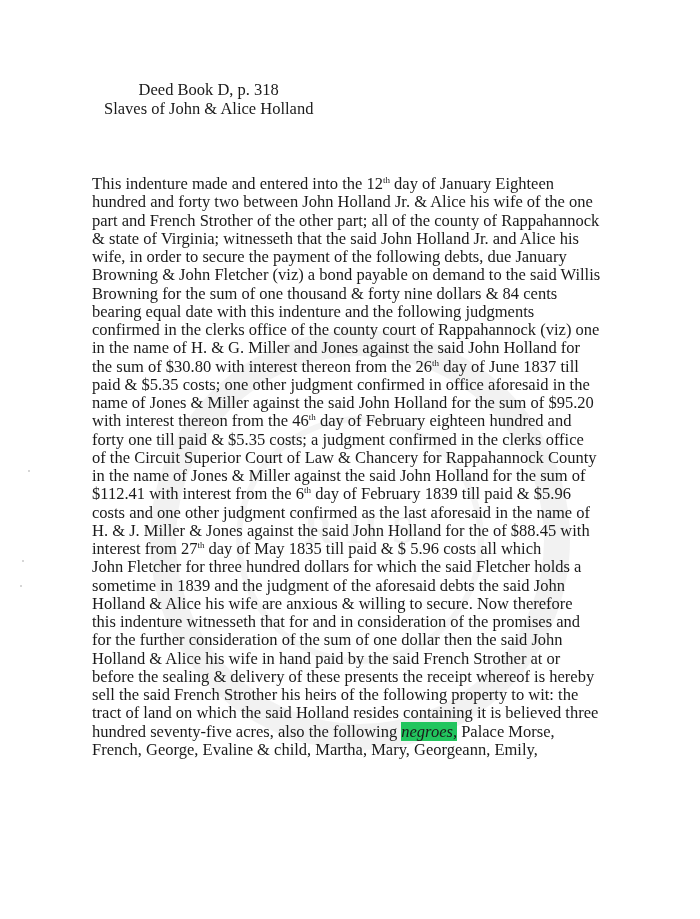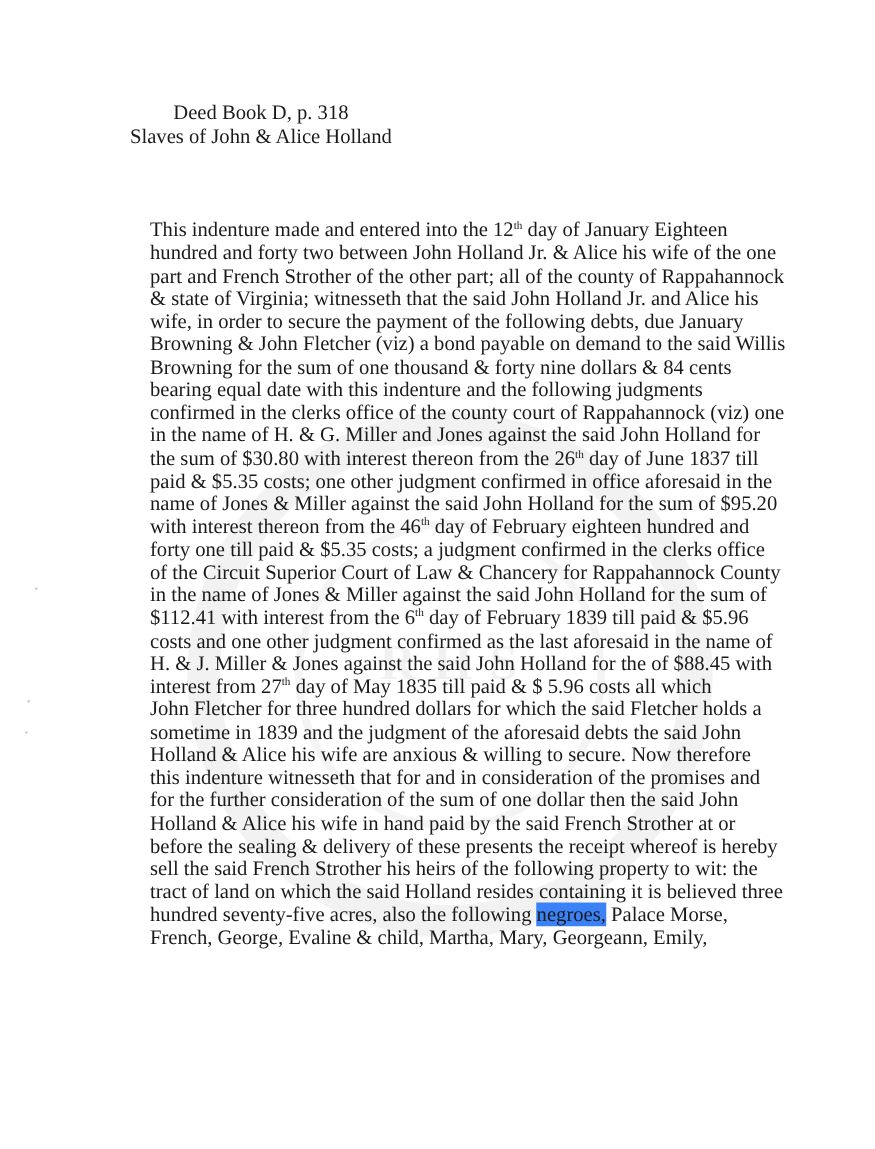--- a/index.html
+++ b/index.html
@@ -51,21 +51,21 @@
       position: absolute;
       left: 104px;
       top: 80px;
       font-size: 16.5px;
       line-height: 19px;
       text-align: center;
     }
     .header div { white-space: nowrap; }
     .body-text {
       position: absolute;
-      left: 120px;
+      left: 92px;
       top: 175px;
       width: 520px;
       font-size: 16.5px;
       line-height: 18.25px;
     }
     .line { white-space: nowrap; }
     sup {
       font-size: 9px;
       line-height: 0;
       vertical-align: 6px;
@@ -122,15 +122,15 @@
     <div class="line"><span>interest from 27</span><sup>th</sup><span> day of May 1835 till paid &amp; $ 5.96 costs all which</span></div>
     <div class="line"><span>John Fletcher for three hundred dollars for which the said Fletcher holds a</span></div>
     <div class="line"><span>sometime in 1839 and the judgment of the aforesaid debts the said John</span></div>
     <div class="line"><span>Holland &amp; Alice his wife are anxious &amp; willing to secure. Now therefore</span></div>
     <div class="line"><span>this indenture witnesseth that for and in consideration of the promises and</span></div>
     <div class="line"><span>for the further consideration of the sum of one dollar then the said John</span></div>
     <div class="line"><span>Holland &amp; Alice his wife in hand paid by the said French Strother at or</span></div>
     <div class="line"><span>before the sealing &amp; delivery of these presents the receipt whereof is hereby</span></div>
     <div class="line"><span>sell the said French Strother his heirs of the following property to wit: the</span></div>
     <div class="line"><span>tract of land on which the said Holland resides containing it is believed three</span></div>
-    <div class="line"><span>hundred seventy-five acres, also the following </span><span class="highlight" style="background: #3b82f6;">negroes,</span><span> Palace Morse,</span></div>
+    <div class="line"><span>hundred seventy-five acres, also the following </span><span class="highlight" style="background: #22c55e; font-style: italic;">negroes,</span><span> Palace Morse,</span></div>
     <div class="line"><span>French, George, Evaline &amp; child, Martha, Mary, Georgeann, Emily,</span></div>
   </div>
 
 </body></html>

